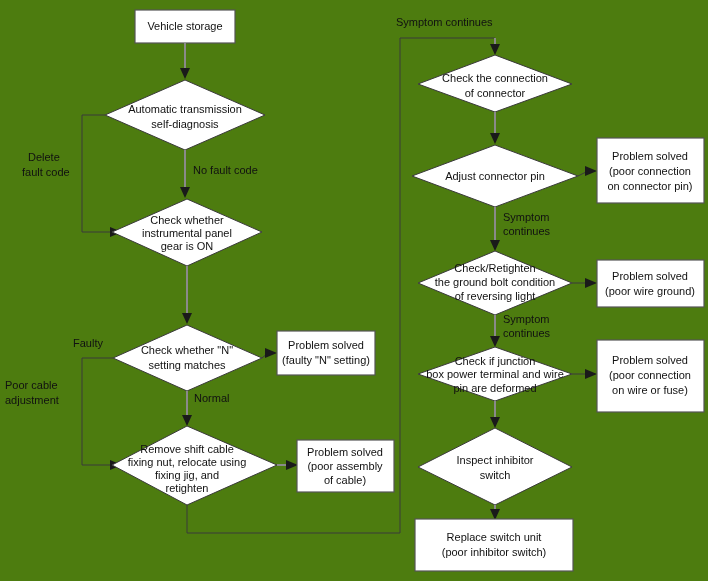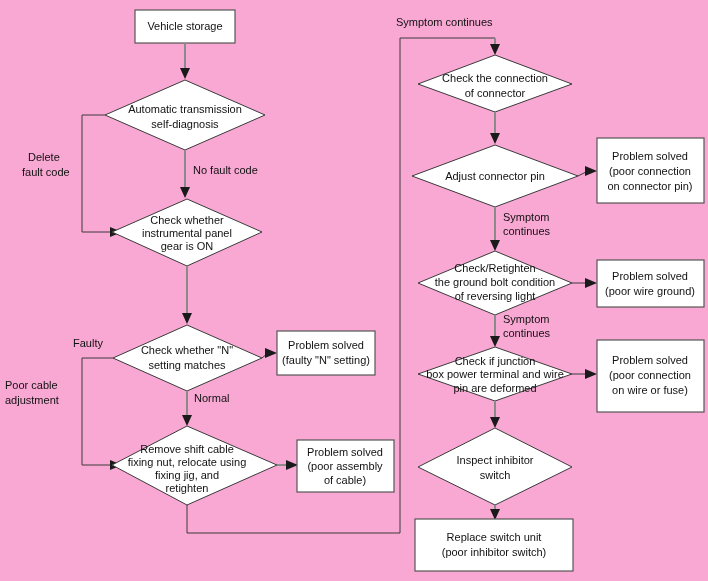--- a/index.html
+++ b/index.html
@@ -4,21 +4,21 @@
 <style>
   html, body {
     margin: 0;
     padding: 0;
     background: #ffffff;
   }
   #page {
     position: relative;
     width: 708px;
     height: 581px;
-    background: #f9a8d4;
+    background: #4d7c0f;
     font-family: "Liberation Sans", sans-serif;
     overflow: hidden;
   }
   svg#flow {
     position: absolute;
     top: 0; left: 0;
     width: 708px;
     height: 581px;
   }
   .node-shape {

